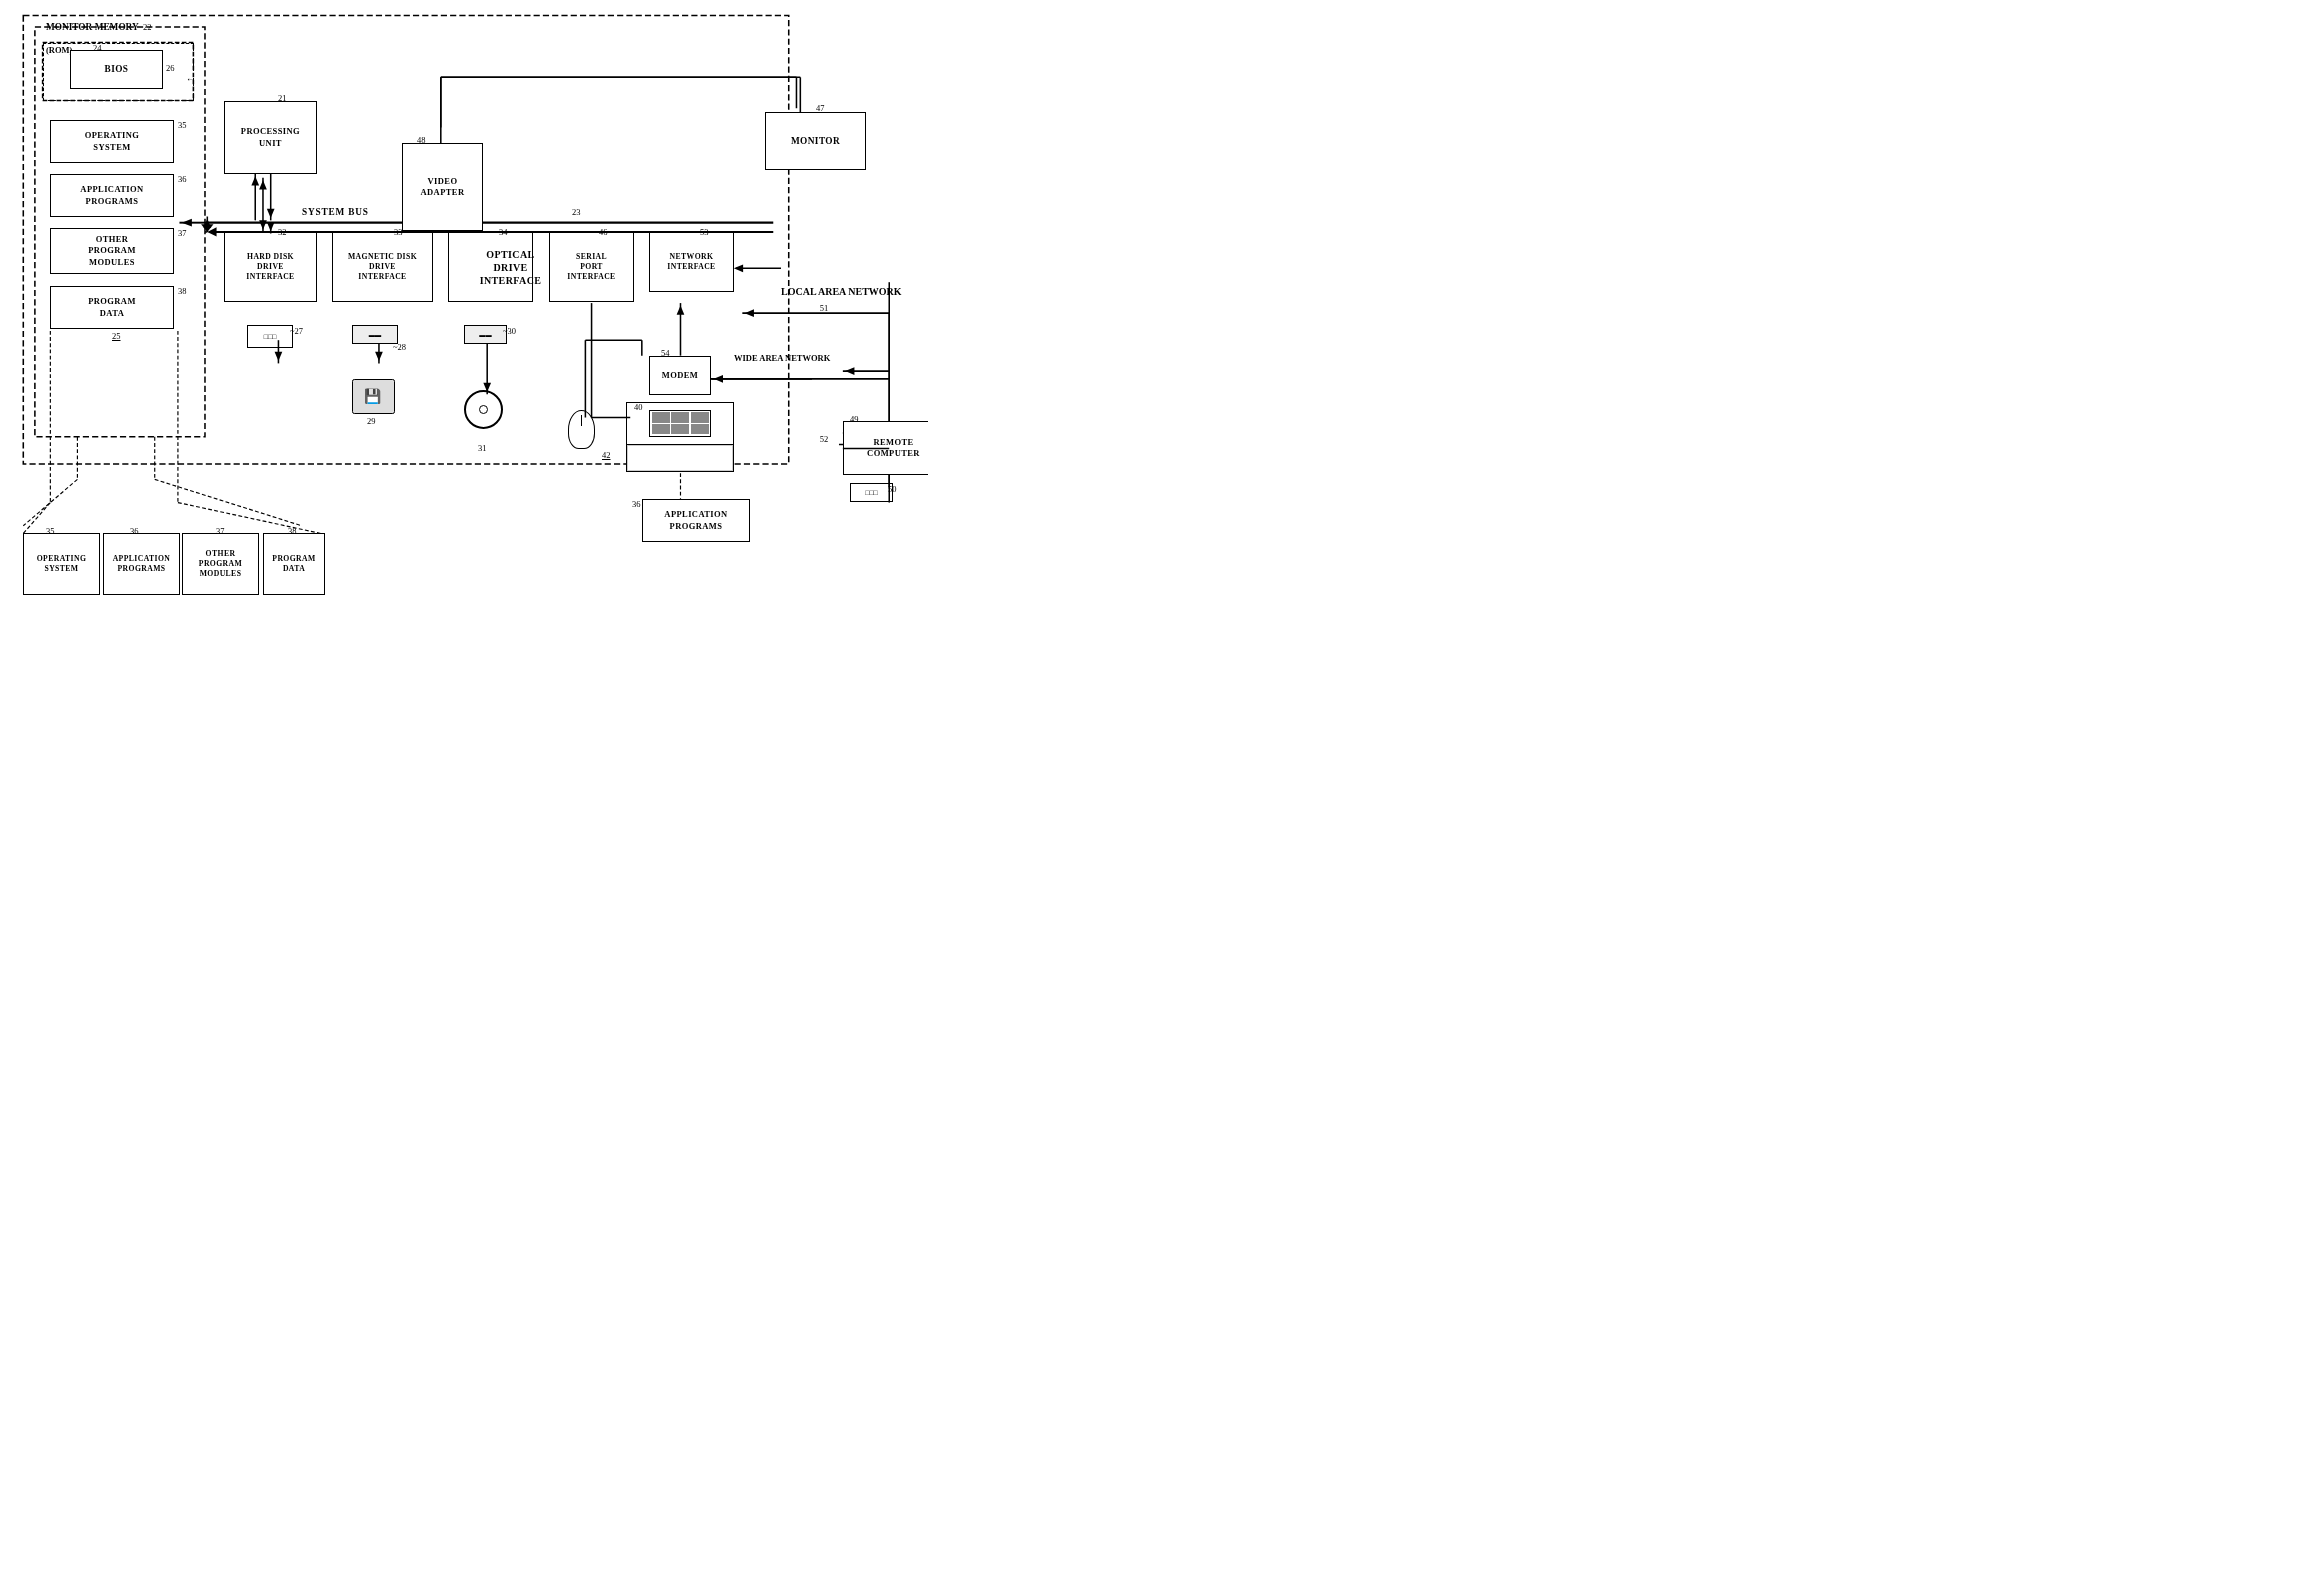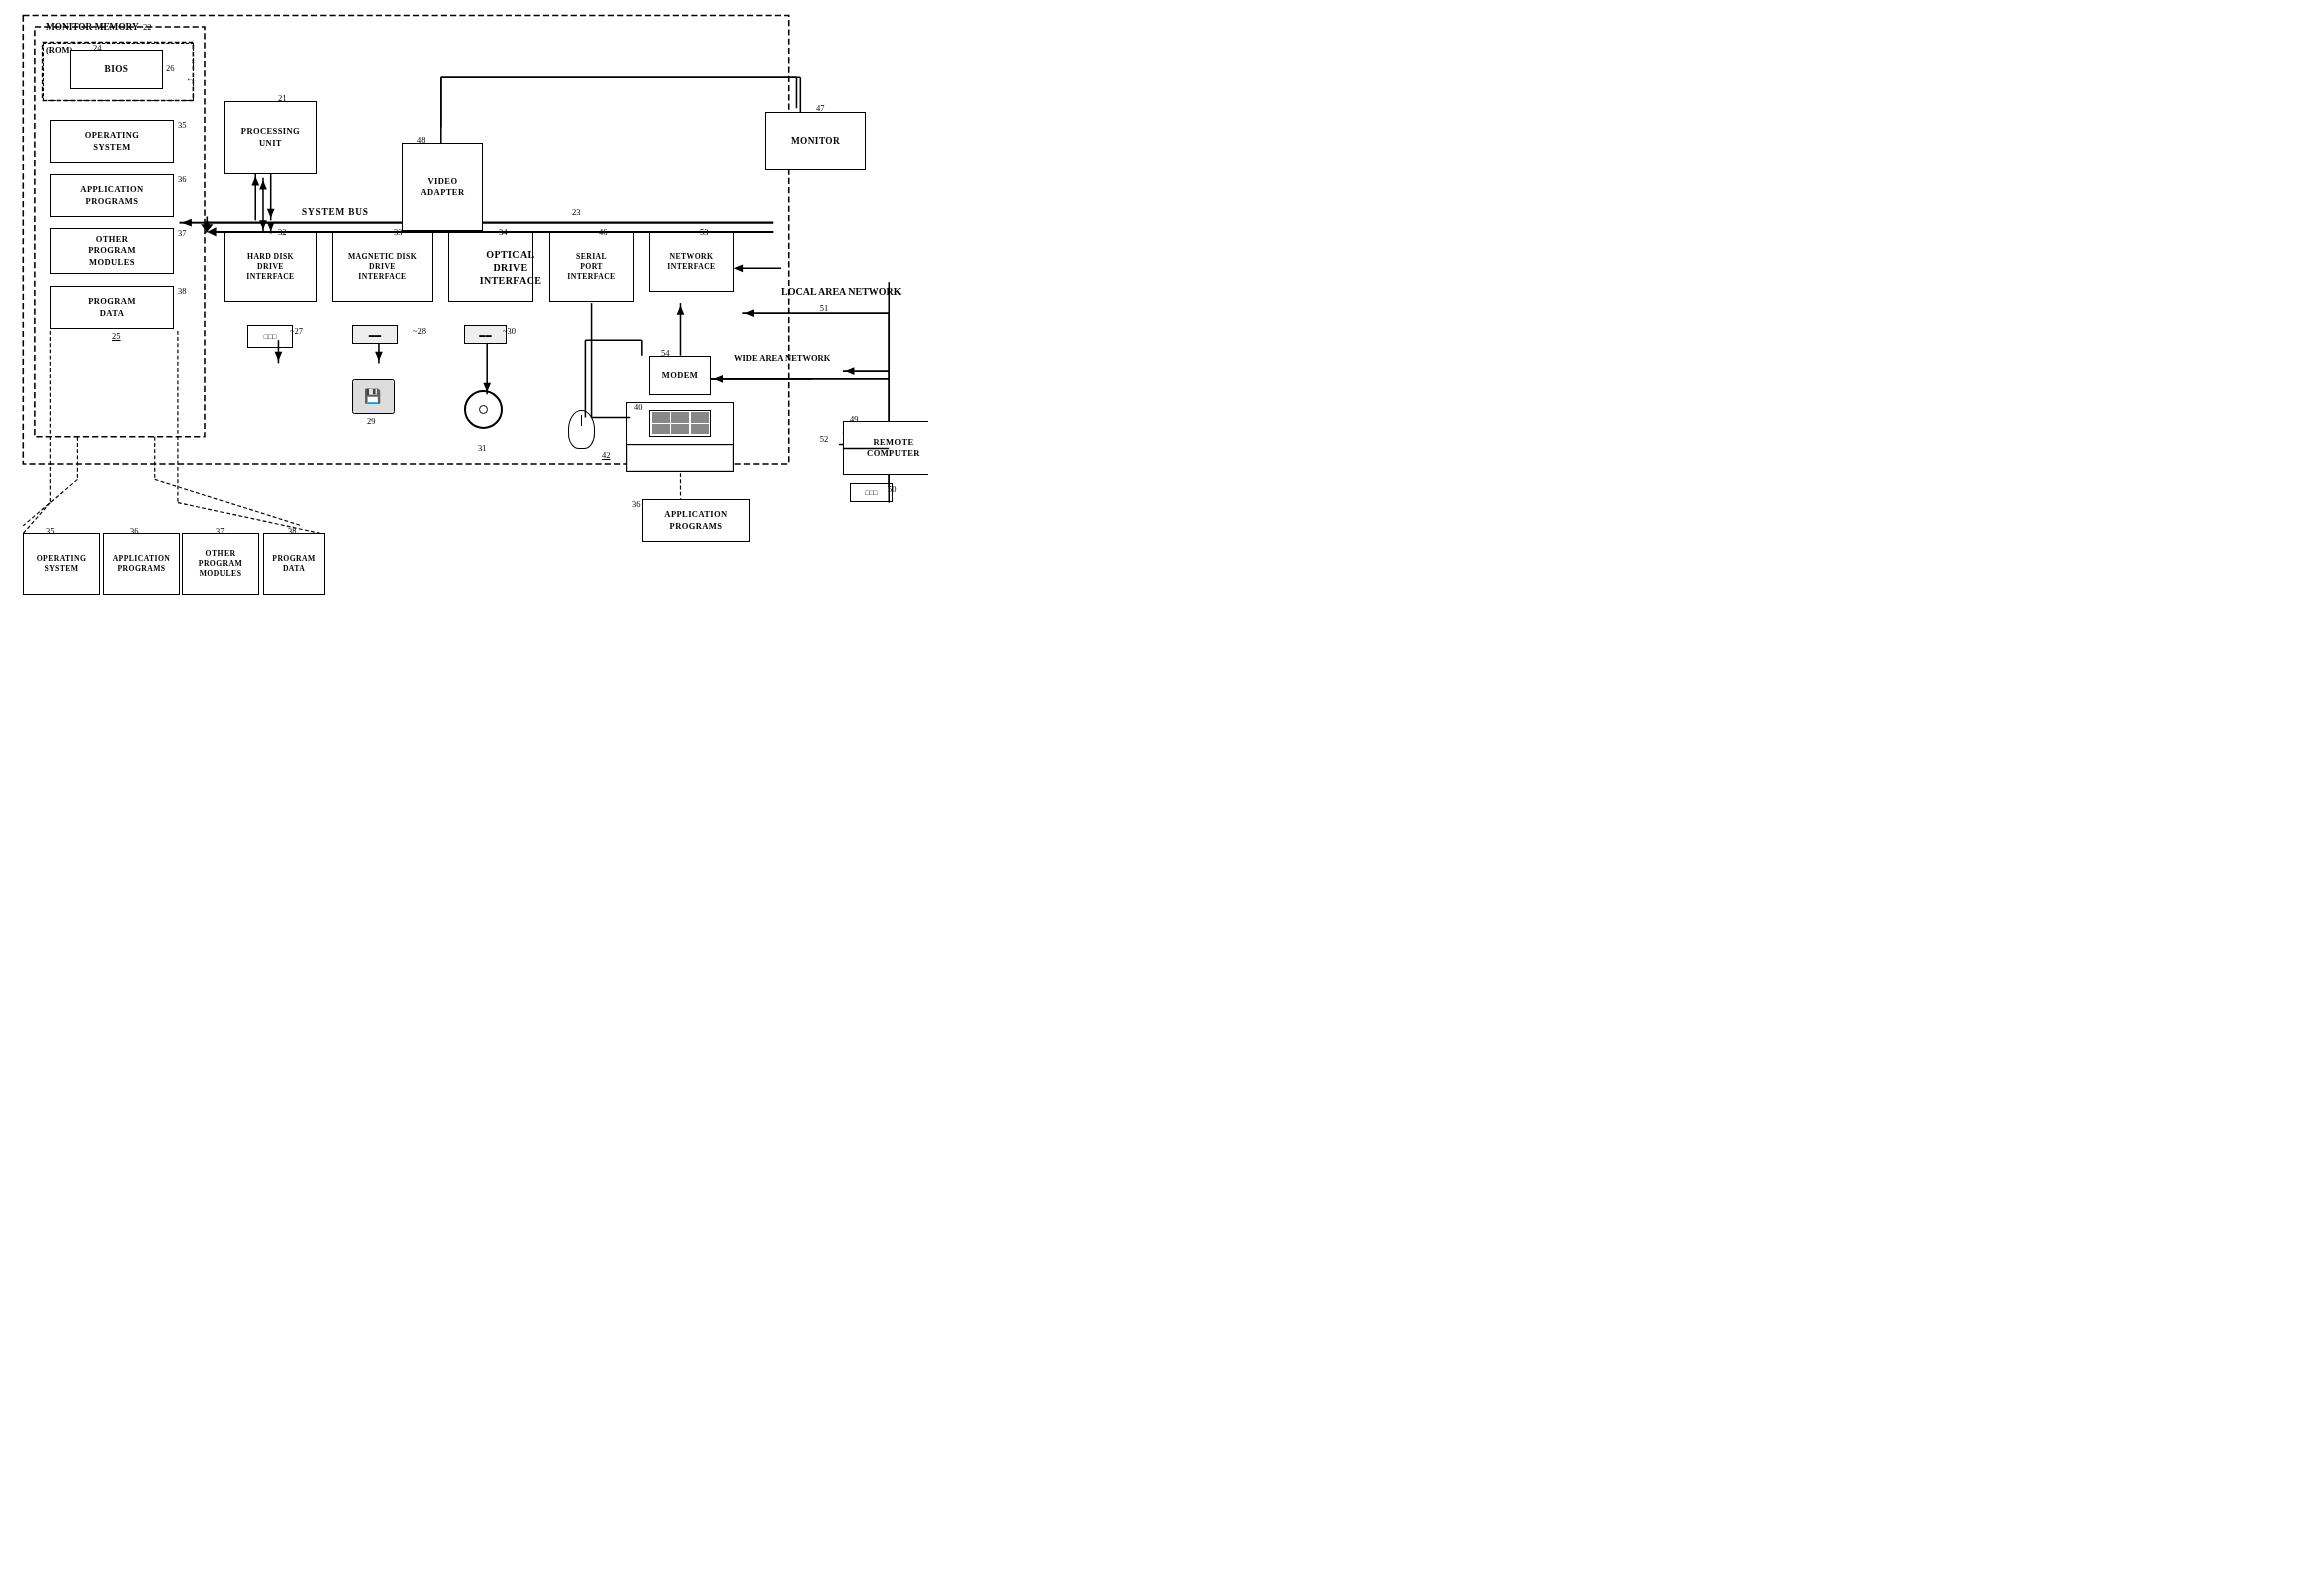--- a/index.html
+++ b/index.html
@@ -211,21 +211,21 @@
   <div class="box" style="left:549px; top:232px; width:85px; height:70px; font-size:7.7px;">SERIAL<br>PORT<br>INTERFACE</div>
   <div class="ref-num" style="left:599px; top:227px;">46</div>
 
   <div class="box" style="left:649px; top:232px; width:85px; height:60px; font-size:7.7px;">NETWORK<br>INTERFACE</div>
   <div class="ref-num" style="left:700px; top:227px;">53</div>
 
   <div style="position:absolute; left:247px; top:325px; width:46px; height:23px; border:1.5px solid #000; display:flex; align-items:center; justify-content:center; font-size:7px;">□□□</div>
   <div class="ref-num" style="left:290px; top:326px;">~27</div>
 
   <div style="position:absolute; left:352px; top:325px; width:46px; height:19.3px; border:1.5px solid #000; display:flex; align-items:center; justify-content:center; font-size:6.2px; background:#eee;">▬▬</div>
-  <div class="ref-num" style="left:393px; top:326px;margin-left:20px;">~28</div>
+  <div class="ref-num" style="left:393px; top:342px;">~28</div>
 
   <div style="position:absolute; left:352px; top:379px; width:43px; height:35px; border:1.5px solid #000; border-radius:2.3px; display:flex; align-items:center; justify-content:center; font-size:14px; background:#ddd;">💾</div>
   <div class="ref-num" style="left:367px; top:416px;">29</div>
 
   <div style="position:absolute; left:464px; top:325px; width:43px; height:19.3px; border:1.5px solid #000; display:flex; align-items:center; justify-content:center; font-size:6.2px; background:#eee;">▬▬</div>
   <div class="ref-num" style="left:503px; top:326px;">~30</div>
 
   <div style="position:absolute; left:464px; top:390px; width:39px; height:39px; border-radius:50%; border:2.3px solid #000; display:flex; align-items:center; justify-content:center;">
     <div style="width:9.3px;height:9.3px;border-radius:50%;border:1.5px solid #000;"></div>
   </div>

